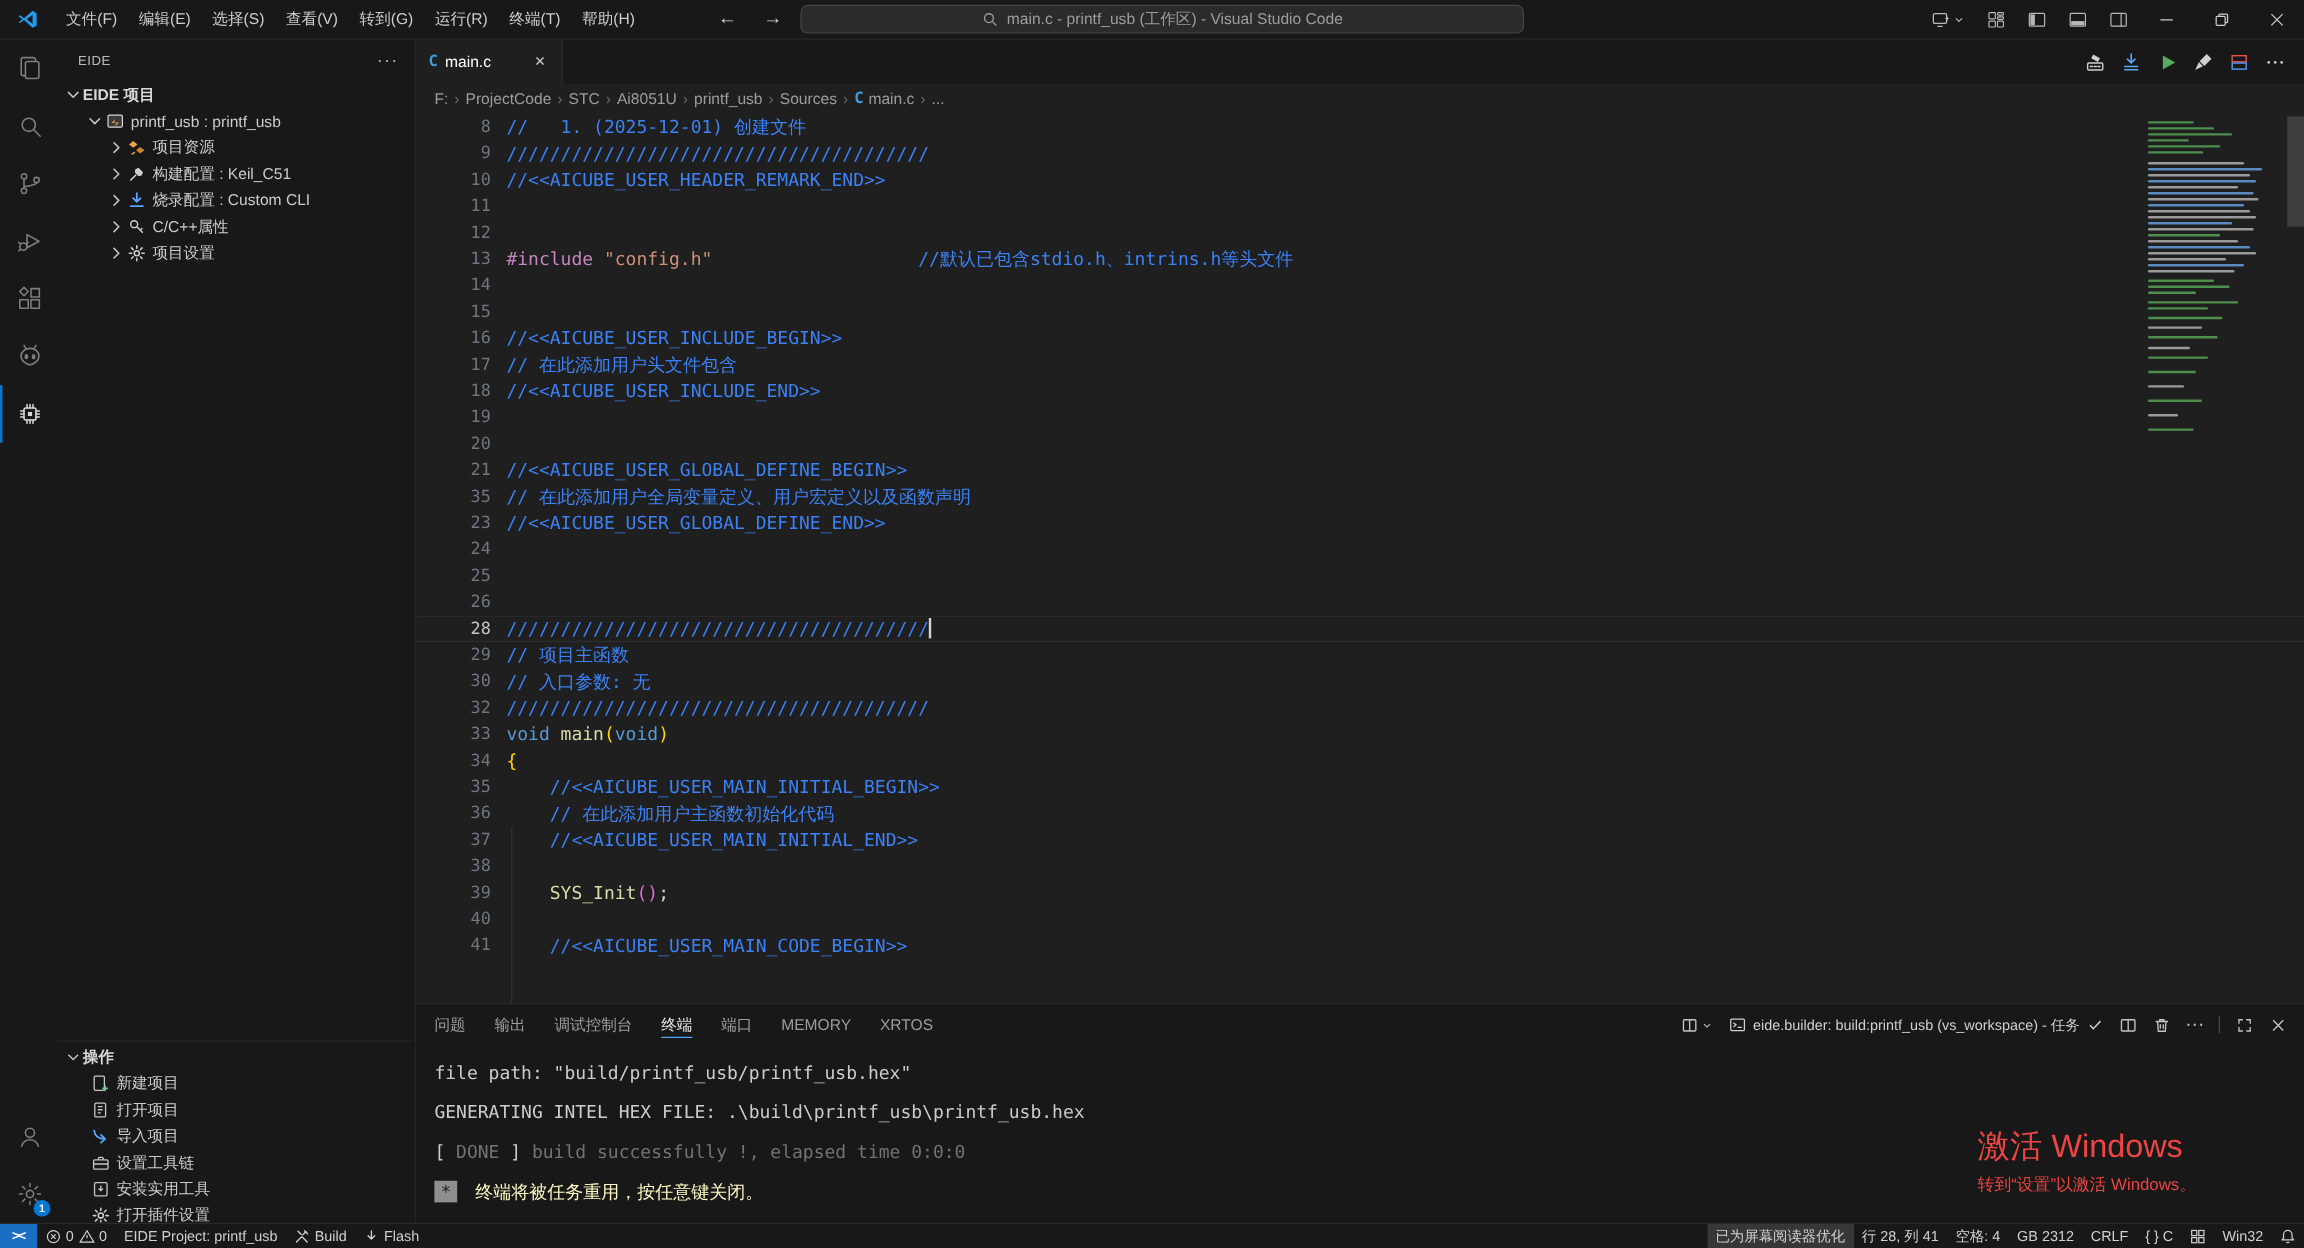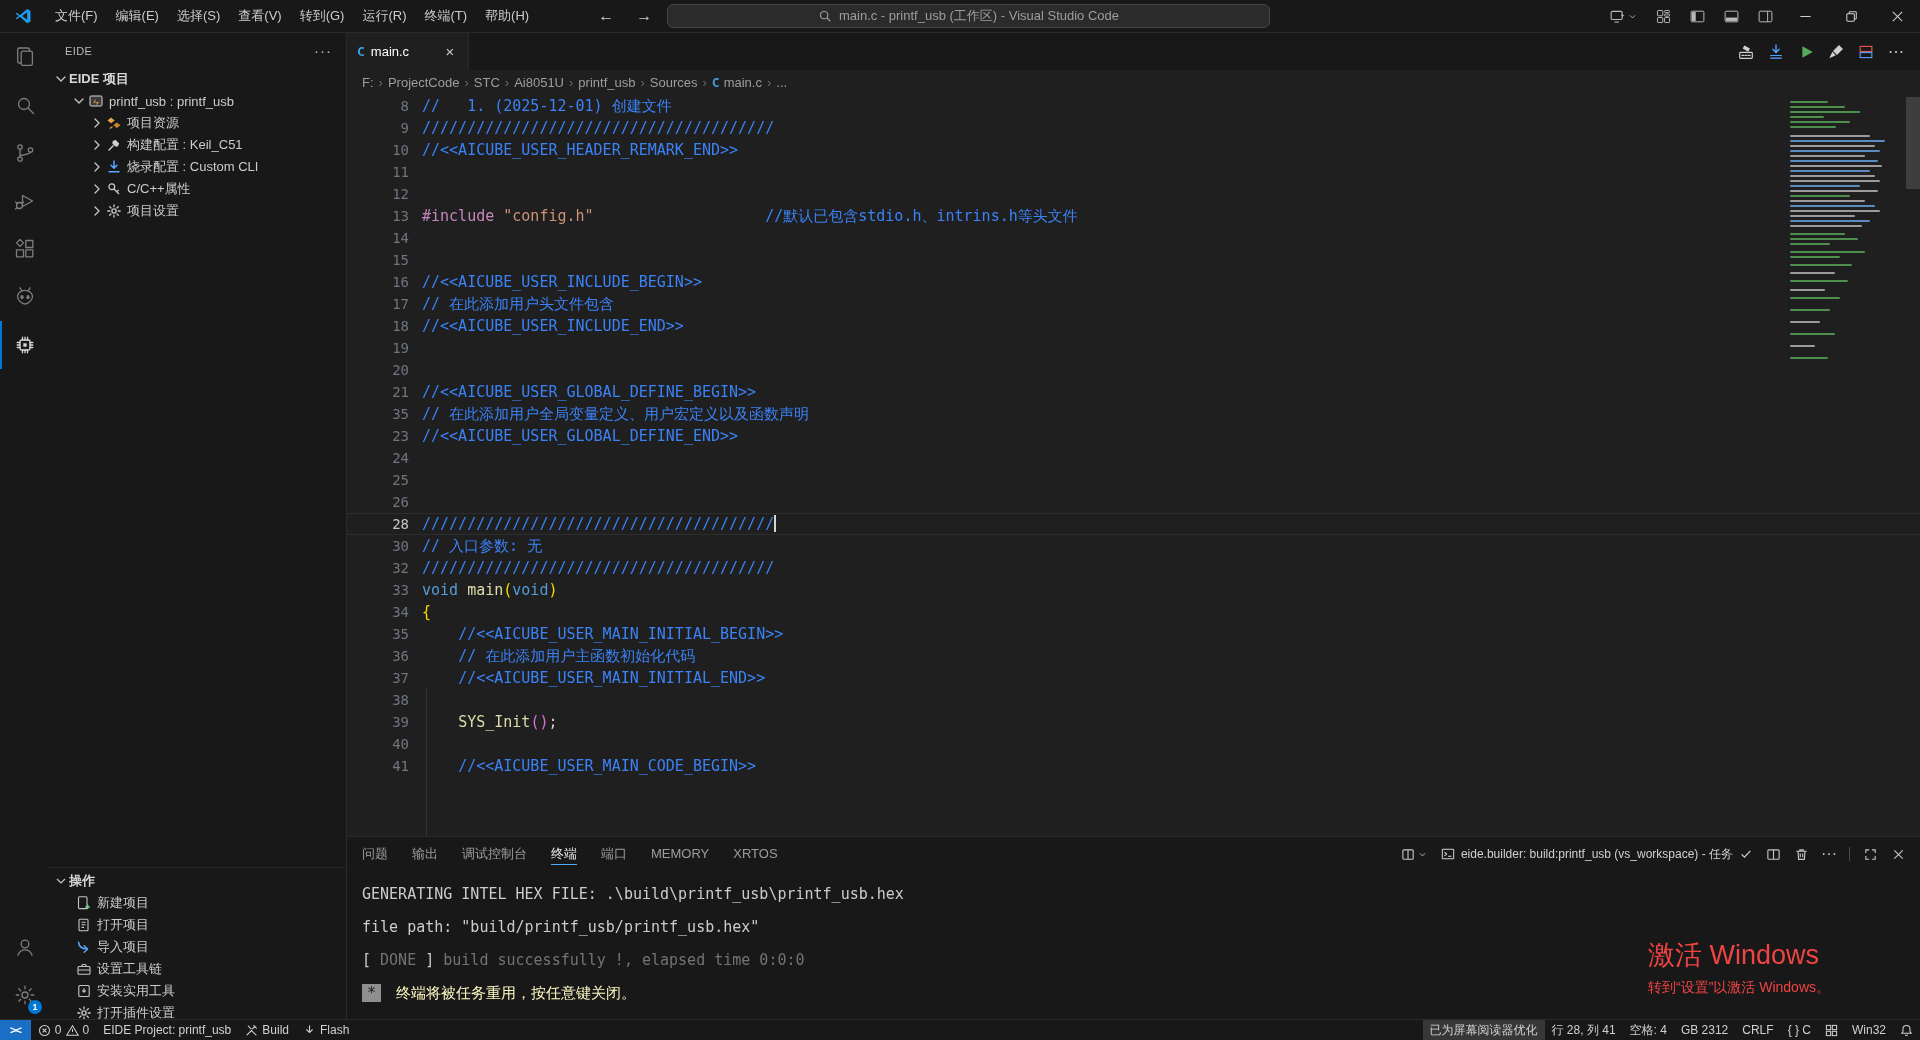--- a/index.html
+++ b/index.html
@@ -570,20 +570,24 @@
             <span class="ln">25</span>
             <span class="lt"></span>
           </div>
           <div class="code-line">
             <span class="ln">26</span>
             <span class="lt"></span>
           </div>
           <div class="code-line current">
             <span class="ln">28</span>
             <span class="lt"><span class="tk-cmt">///////////////////////////////////////</span><span class="cursor"></span></span>
+          </div>
+          <div class="code-line">
+            <span class="ln">29</span>
+            <span class="lt"><span class="tk-cmt">// 项目主函数</span></span>
           </div>
           <div class="code-line">
             <span class="ln">30</span>
             <span class="lt"><span class="tk-cmt">// 入口参数: 无</span></span>
           </div>
           <div class="code-line">
             <span class="ln">32</span>
             <span class="lt"><span class="tk-cmt">///////////////////////////////////////</span></span>
           </div>
           <div class="code-line">
@@ -723,22 +727,22 @@
               </svg>
           </span>
           <span class="pbtn">
             <svg width="15" height="15" viewBox="0 0 16 16" stroke="currentColor" stroke-width="1.2">
                 <path d="M3.5 3.5l9 9M12.5 3.5l-9 9"></path>
               </svg>
           </span>
         </div>
       </div>
       <div class="terminal">
+          <div class="term-line"><span class="t-fg">file path: "build/printf_usb/printf_usb.hex"</span></div>
           <div class="term-line"><span class="t-fg">GENERATING INTEL HEX FILE: .\build\printf_usb\printf_usb.hex</span></div>
-          <div class="term-line"><span class="t-fg">file path: "build/printf_usb/printf_usb.hex"</span></div>
           <div class="term-line"><span class="t-fg">[ </span><span class="t-green">DONE</span><span class="t-fg"> ] </span><span class="t-green">build successfully !, elapsed time 0:0:0</span></div>
           <div class="term-line"><span class="t-badge">*</span><span class="t-dim"> 终端将被任务重用，按任意键关闭。</span></div>
         </div>
       <div class="watermark">
         <div class="wm1">激活 Windows</div>
         <div class="wm2">转到“设置”以激活 Windows。</div>
       </div>
     </div>
   </div>
 </div>

